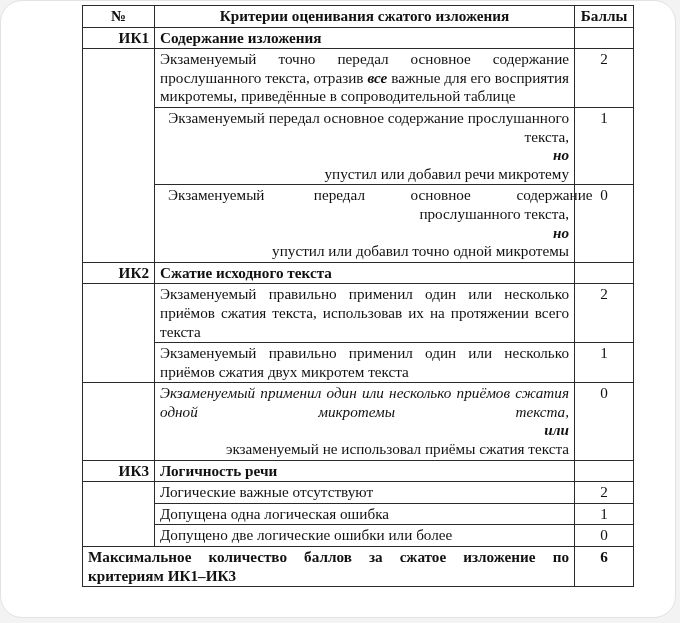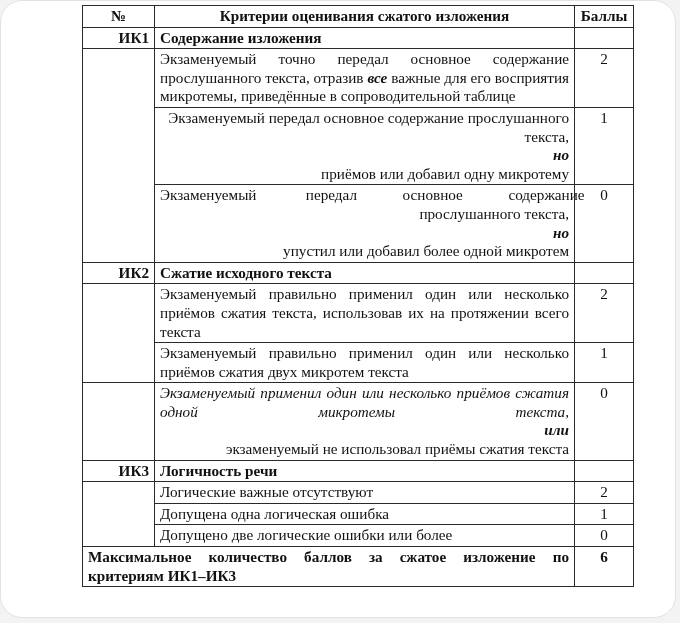--- a/index.html
+++ b/index.html
@@ -57,31 +57,31 @@
   </tr>
   <tr>
     <td rowspan="3"></td>
     <td class="txt last-txt"><span>Экзаменуемый точно передал основное содержание прослушанного текста, отразив </span><span class="b">все</span><span> важные для его восприятия микротемы, приведённые в сопроводительной таблице</span></td>
     <td class="pts">2</td>
   </tr>
   <tr>
     <td>
       <span class="line">Экзаменуемый передал основное содержание прослушанного текста,</span>
       <span class="line b">но</span>
-      <span class="line">приёмов или добавил одну микротему</span>
+      <span class="line">упустил или добавил речи микротему</span>
     </td>
     <td class="pts">1</td>
   </tr>
   <tr>
     <td>
-      <span class="line" style="text-align:justify;text-align-last:justify;max-width:260px;">Экзаменуемый&nbsp;&nbsp;&nbsp;&nbsp;&nbsp;&nbsp;&nbsp;&nbsp;&nbsp;&nbsp;&nbsp;&nbsp;&nbsp;передал&nbsp;&nbsp;&nbsp;&nbsp;&nbsp;&nbsp;&nbsp;&nbsp;&nbsp;&nbsp;&nbsp;&nbsp;основное&nbsp;&nbsp;&nbsp;&nbsp;&nbsp;&nbsp;&nbsp;&nbsp;&nbsp;&nbsp;&nbsp;&nbsp;содержание</span>
+      <span class="line" style="text-align:justify;text-align-last:justify;max-width:260px;margin-left:8px;">Экзаменуемый&nbsp;&nbsp;&nbsp;&nbsp;&nbsp;&nbsp;&nbsp;&nbsp;&nbsp;&nbsp;&nbsp;&nbsp;&nbsp;передал&nbsp;&nbsp;&nbsp;&nbsp;&nbsp;&nbsp;&nbsp;&nbsp;&nbsp;&nbsp;&nbsp;&nbsp;основное&nbsp;&nbsp;&nbsp;&nbsp;&nbsp;&nbsp;&nbsp;&nbsp;&nbsp;&nbsp;&nbsp;&nbsp;содержание</span>
 
       <span class="line">прослушанного текста,</span>
       <span class="line b">но</span>
-      <span class="line">упустил или добавил более одной микротем</span>
+      <span class="line">упустил или добавил точно одной микротемы</span>
     </td>
     <td class="pts">0</td>
   </tr>
 
   <tr>
     <td class="num">ИК2</td>
     <td class="sec">Сжатие исходного текста</td>
     <td></td>
   </tr>
   <tr>

